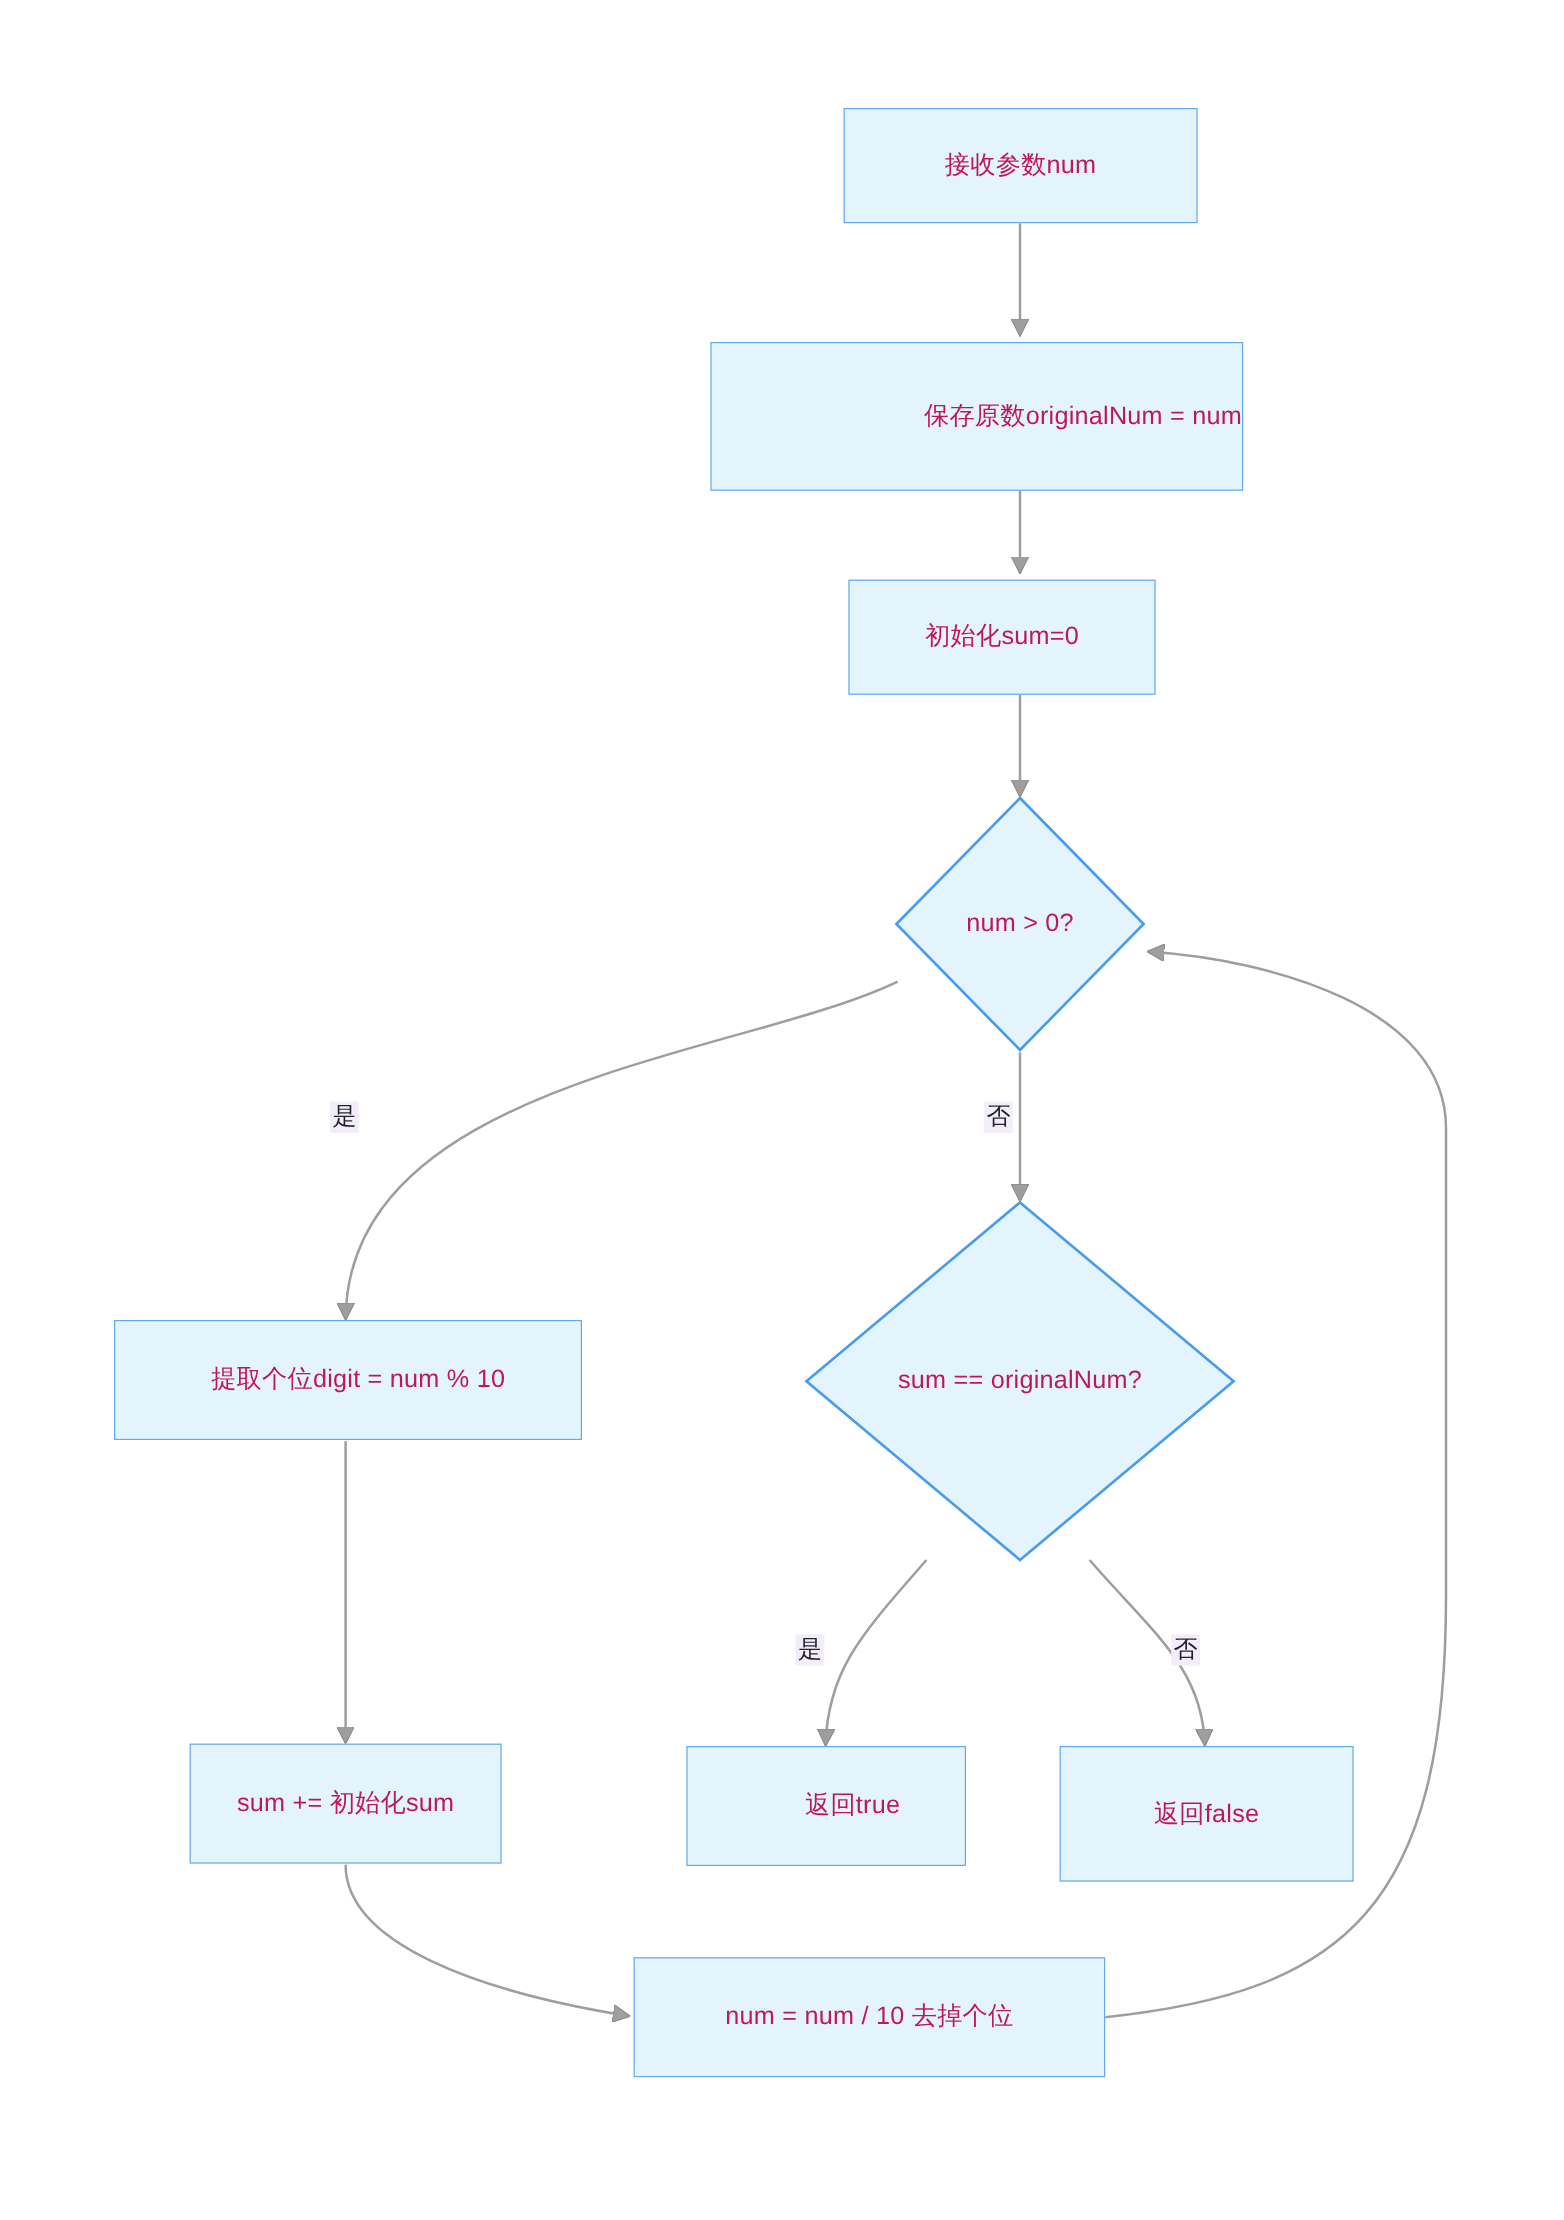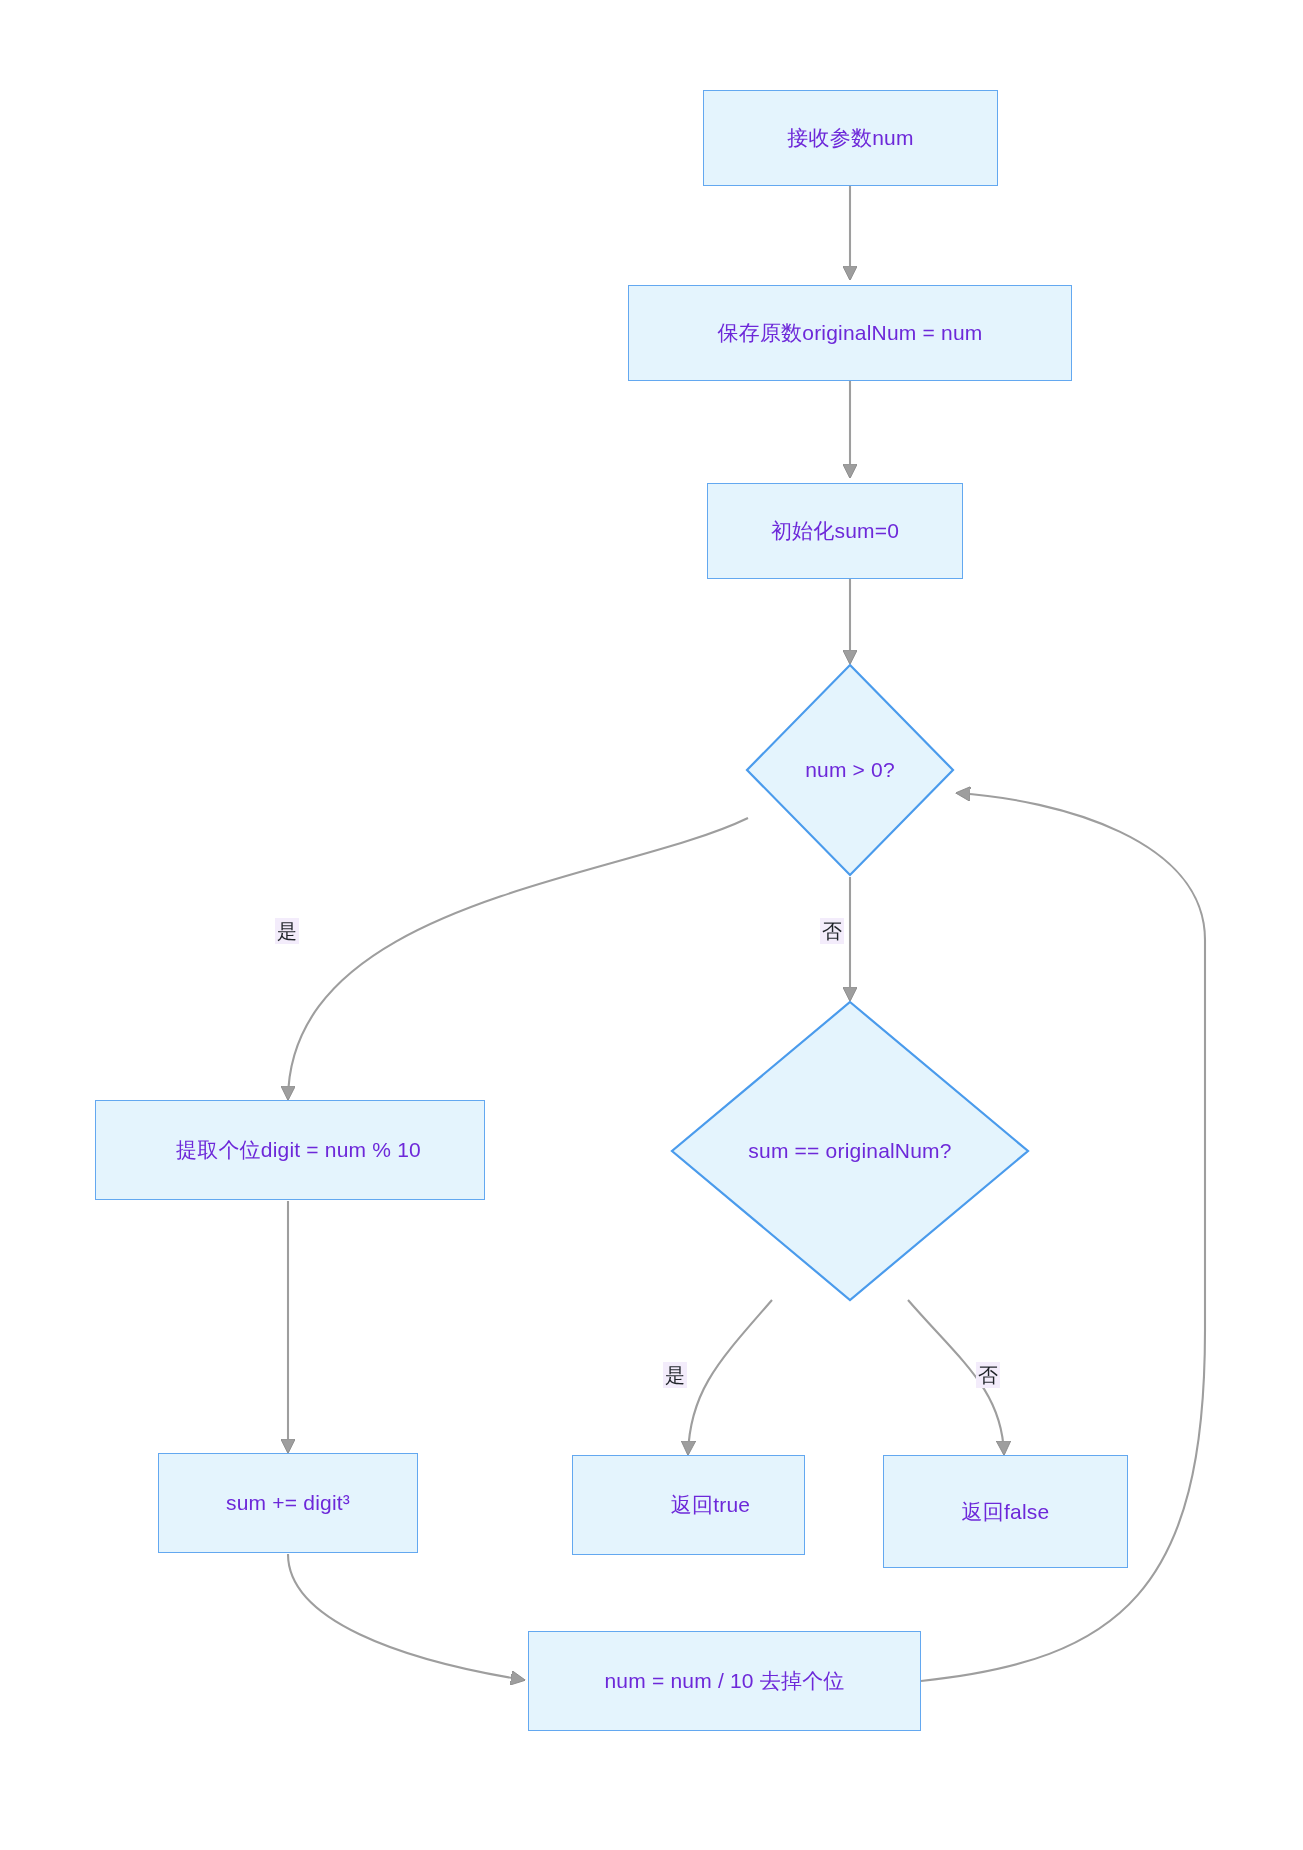--- a/index.html
+++ b/index.html
@@ -25,21 +25,21 @@
     width: 1303px;
     height: 1850px;
     pointer-events: none;
   }
   .node {
     position: absolute;
     box-sizing: border-box;
     display: flex;
     align-items: center;
     justify-content: center;
-    color: #6d28d9;
+    color: #be185d;
     font-size: 21px;
     line-height: 1.3;
     letter-spacing: 0.2px;
     white-space: nowrap;
   }
   .node.process {
     background: #e4f4fd;
     border: 1.6px solid #63a8f0;
   }
   .node.decision {
@@ -99,41 +99,41 @@
       <path d="M 908 1300 C 960 1360 1002 1390 1004 1454"></path>
 
       <path d="M 921 1681 C 1120 1660 1205 1590 1205 1330 L 1205 940 C 1205 840 1060 800 957 793"></path>
     </g>
   </svg>
 
   <div class="node process" style="left:703px; top:90px; width:295px; height:96px;">
     <span>接收参数num</span>
   </div>
 
-  <div class="node process" style="left:628px; top:285px; width:444px; height:96px;">
+  <div class="node process" style="left:592px; top:285px; width:444px; height:124px;justify-content:flex-end;">
     <span>保存原数originalNum = num</span>
   </div>
 
   <div class="node process" style="left:707px; top:483px; width:256px; height:96px;">
     <span>初始化sum=0</span>
   </div>
 
   <div class="node decision" style="left:745px; top:663px; width:210px; height:214px;">
     <svg class="dia-shape" viewBox="0 0 210 214" preserveAspectRatio="none">
       <polygon points="105,2 208,107 105,212 2,107" fill="#e4f4fd" stroke="#4a9bec" stroke-width="2.2"></polygon>
     </svg>
     <span class="dia-label">num &gt; 0?</span>
   </div>
 
   <div class="node process" style="left:95px; top:1100px; width:390px; height:100px;padding-left:17px;">
     <span>提取个位digit = num % 10</span>
   </div>
 
   <div class="node process" style="left:158px; top:1453px; width:260px; height:100px;">
-    <span>sum += digit³</span>
+    <span>sum += 初始化sum</span>
   </div>
 
   <div class="node decision" style="left:670px; top:1000px; width:360px; height:302px;">
     <svg class="dia-shape" viewBox="0 0 360 302" preserveAspectRatio="none">
       <polygon points="180,2 358,151 180,300 2,151" fill="#e4f4fd" stroke="#4a9bec" stroke-width="2.2"></polygon>
     </svg>
     <span class="dia-label">sum == originalNum?</span>
   </div>
 
   <div class="node process" style="left:572px; top:1455px; width:233px; height:100px;padding-left:44px;">

